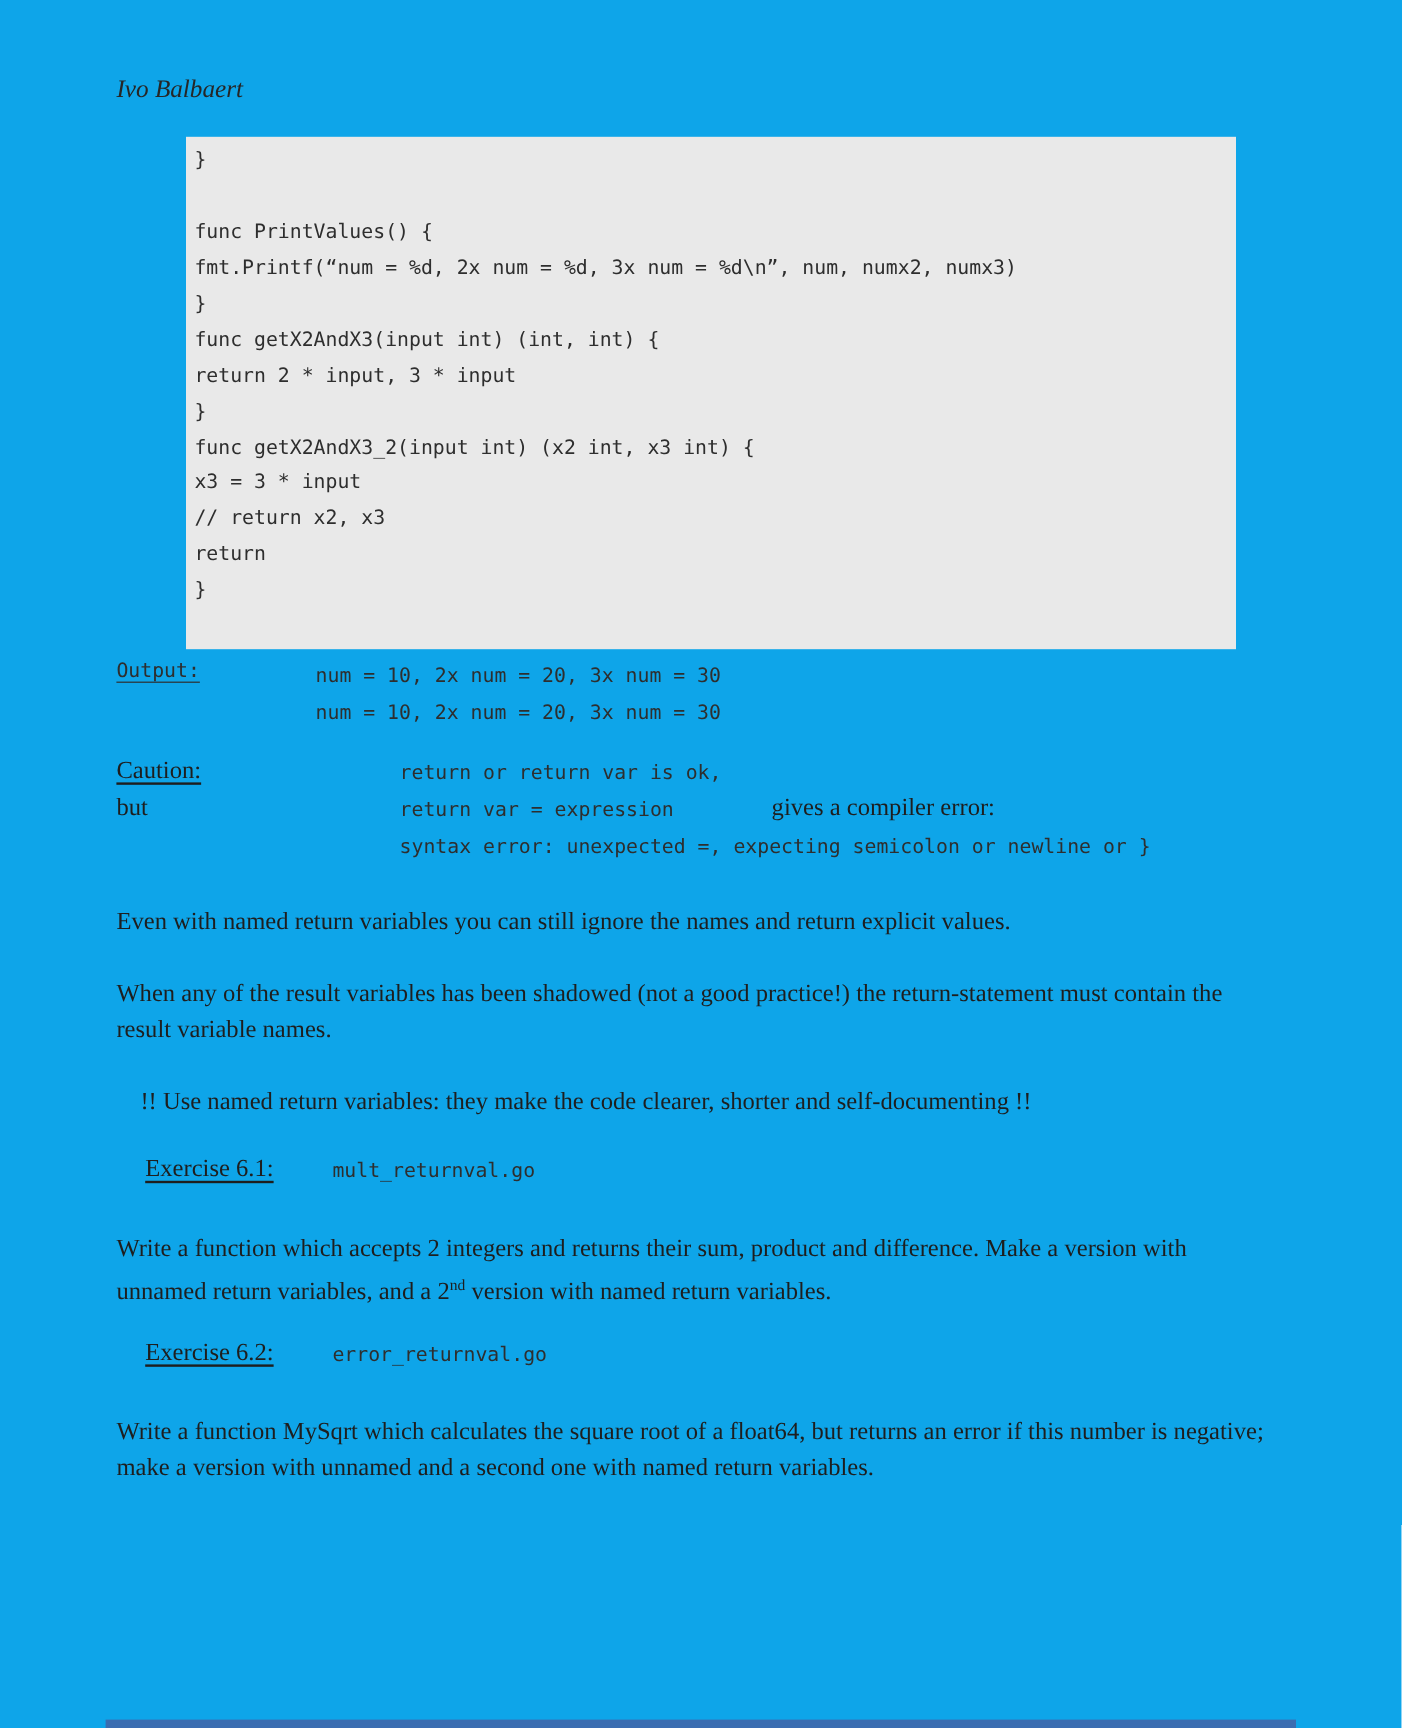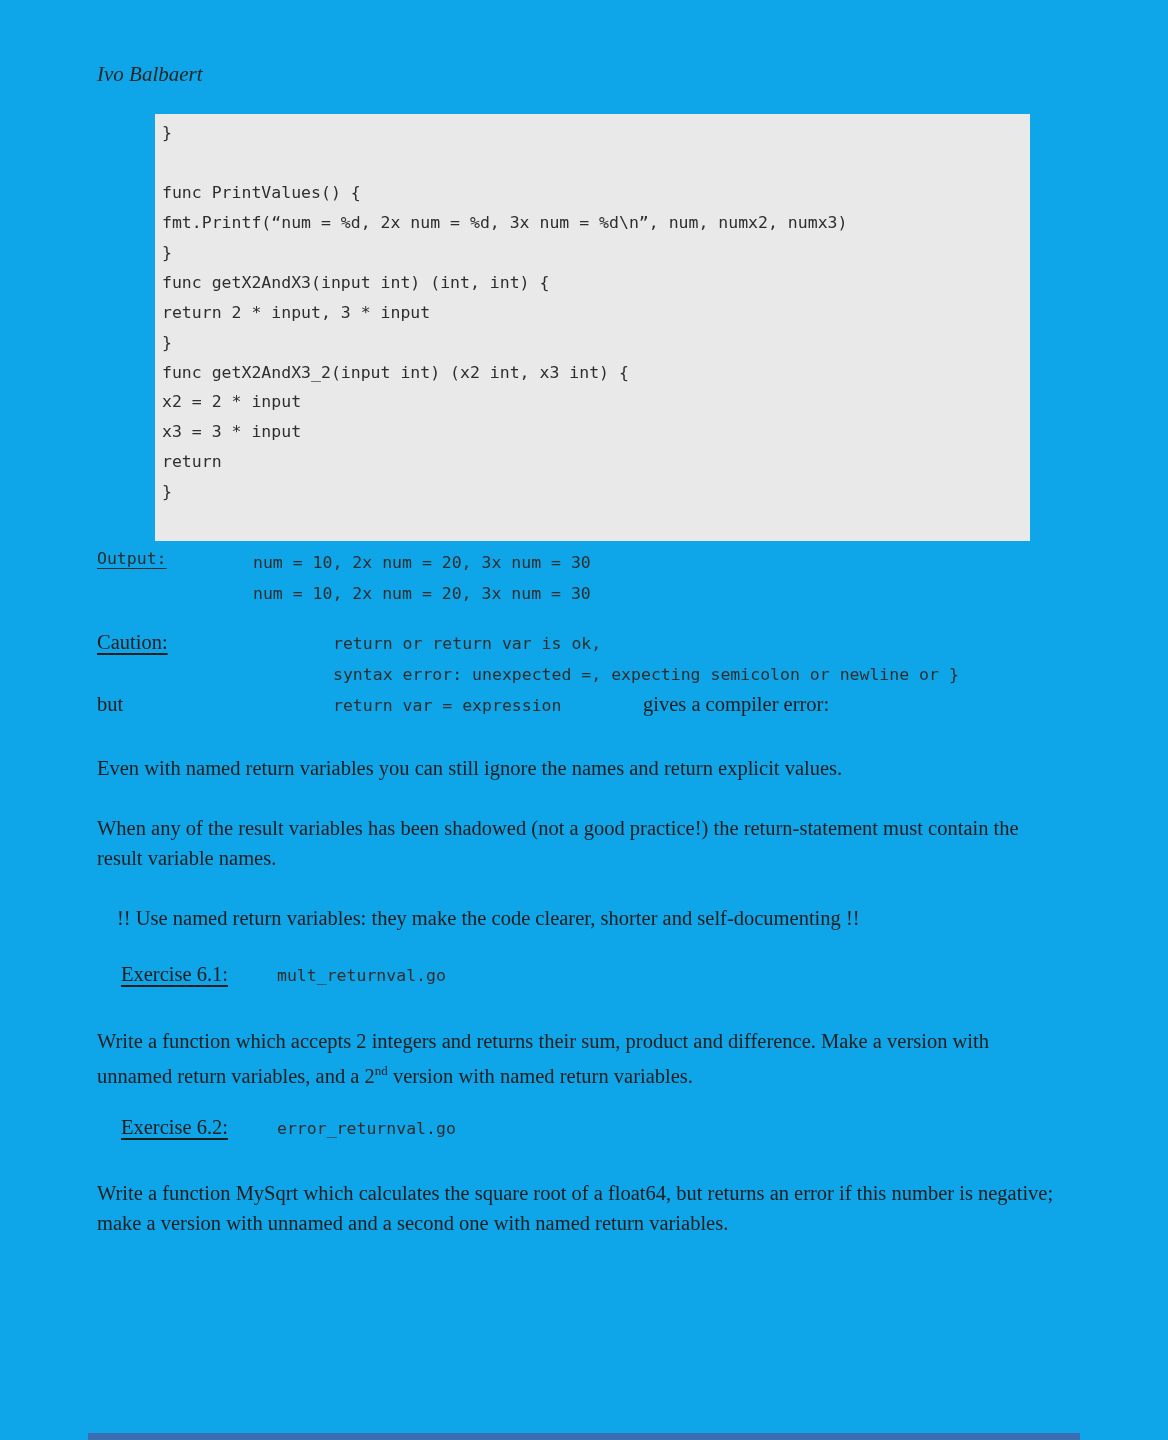--- a/index.html
+++ b/index.html
@@ -41,21 +41,21 @@
     font-size: 16.5px;
     color: #2e2e2e;
     white-space: pre;
     text-align: center;
   }
   .underlined { text-decoration: underline; text-underline-offset: 4px; }
   .output-section { position: absolute; left: 97px; top: 547px; width: 960px; }
   .output-label {
     position: absolute; left: 0; top: 2px;
   }
-  .output-lines { position: absolute; left: 156px; top: 0; text-align: right; }
+  .output-lines { position: absolute; left: 166px; top: 0; text-align: right; }
   .output-line {
     height: 31px; display: flex; align-items: center;
     font-family: "DejaVu Sans Mono", monospace;
     font-size: 16.5px; color: #2e2e2e; white-space: pre;
   }
   .caution-section { position: absolute; left: 97px; top: 631px; width: 970px; }
   .caution-row { position: relative; height: 31px; }
   .caution-serif-col { position: absolute; left: 0; top: 0; font-size: 20.5px; color: #1e1e1e; }
   .caution-mono-col { position: absolute; left: 236px; top: 3px; }
   .caution-note { position: absolute; left: 546px; top: 0; font-size: 20.5px; color: #1e1e1e; }
@@ -91,46 +91,46 @@
   <div class="code-block">
       <div class="code-line">}</div>
       <div class="code-line">&nbsp;</div>
       <div class="code-line">func PrintValues() {</div>
       <div class="code-line">fmt.Printf(“num = %d, 2x num = %d, 3x num = %d\n”, num, numx2, numx3)</div>
       <div class="code-line">}</div>
       <div class="code-line">func getX2AndX3(input int) (int, int) {</div>
       <div class="code-line">return 2 * input, 3 * input</div>
       <div class="code-line">}</div>
       <div class="code-line">func getX2AndX3_2(input int) (x2 int, x3 int) {</div>
-      <div class="code-line">x2 = 2 * input</div>
       <div class="code-line">x3 = 3 * input</div>
+      <div class="code-line">// return x2, x3</div>
       <div class="code-line">return</div>
       <div class="code-line">}</div>
     </div>
 
   <div class="output-section">
     <span class="mono underlined output-label">Output:</span>
     <div class="output-lines">
         <div class="output-line">num = 10, 2x num = 20, 3x num = 30</div>
         <div class="output-line">num = 10, 2x num = 20, 3x num = 30</div>
       </div>
   </div>
 
   <div class="caution-section">
     <div class="caution-row">
       <span class="caution-serif-col underlined">Caution:</span>
       <span class="mono caution-mono-col">return or return var is ok,</span>
     </div>
     <div class="caution-row">
-      <span class="mono caution-mono-col">syntax error: unexpected =, expecting semicolon or newline or }</span>
-    </div>
-    <div class="caution-row">
       <span class="caution-serif-col">but</span>
       <span class="mono caution-mono-col">return var = expression</span>
       <span class="caution-note">gives a compiler error:</span>
+    </div>
+    <div class="caution-row">
+      <span class="mono caution-mono-col">syntax error: unexpected =, expecting semicolon or newline or }</span>
     </div>
   </div>
 
   <div class="para" style="top: 753px;">Even with named return variables you can still ignore the names and return explicit values.</div>
 
   <div class="para" style="top: 813px;">When any of the result variables has been shadowed (not a good practice!) the return-statement must contain the result variable names.</div>
 
   <div class="para" style="top: 903px; margin-left: 20px;">!!  Use named return variables: they make the code clearer, shorter and self-documenting  !!</div>
 
   <div class="exercise-row" style="top: 963px;">

